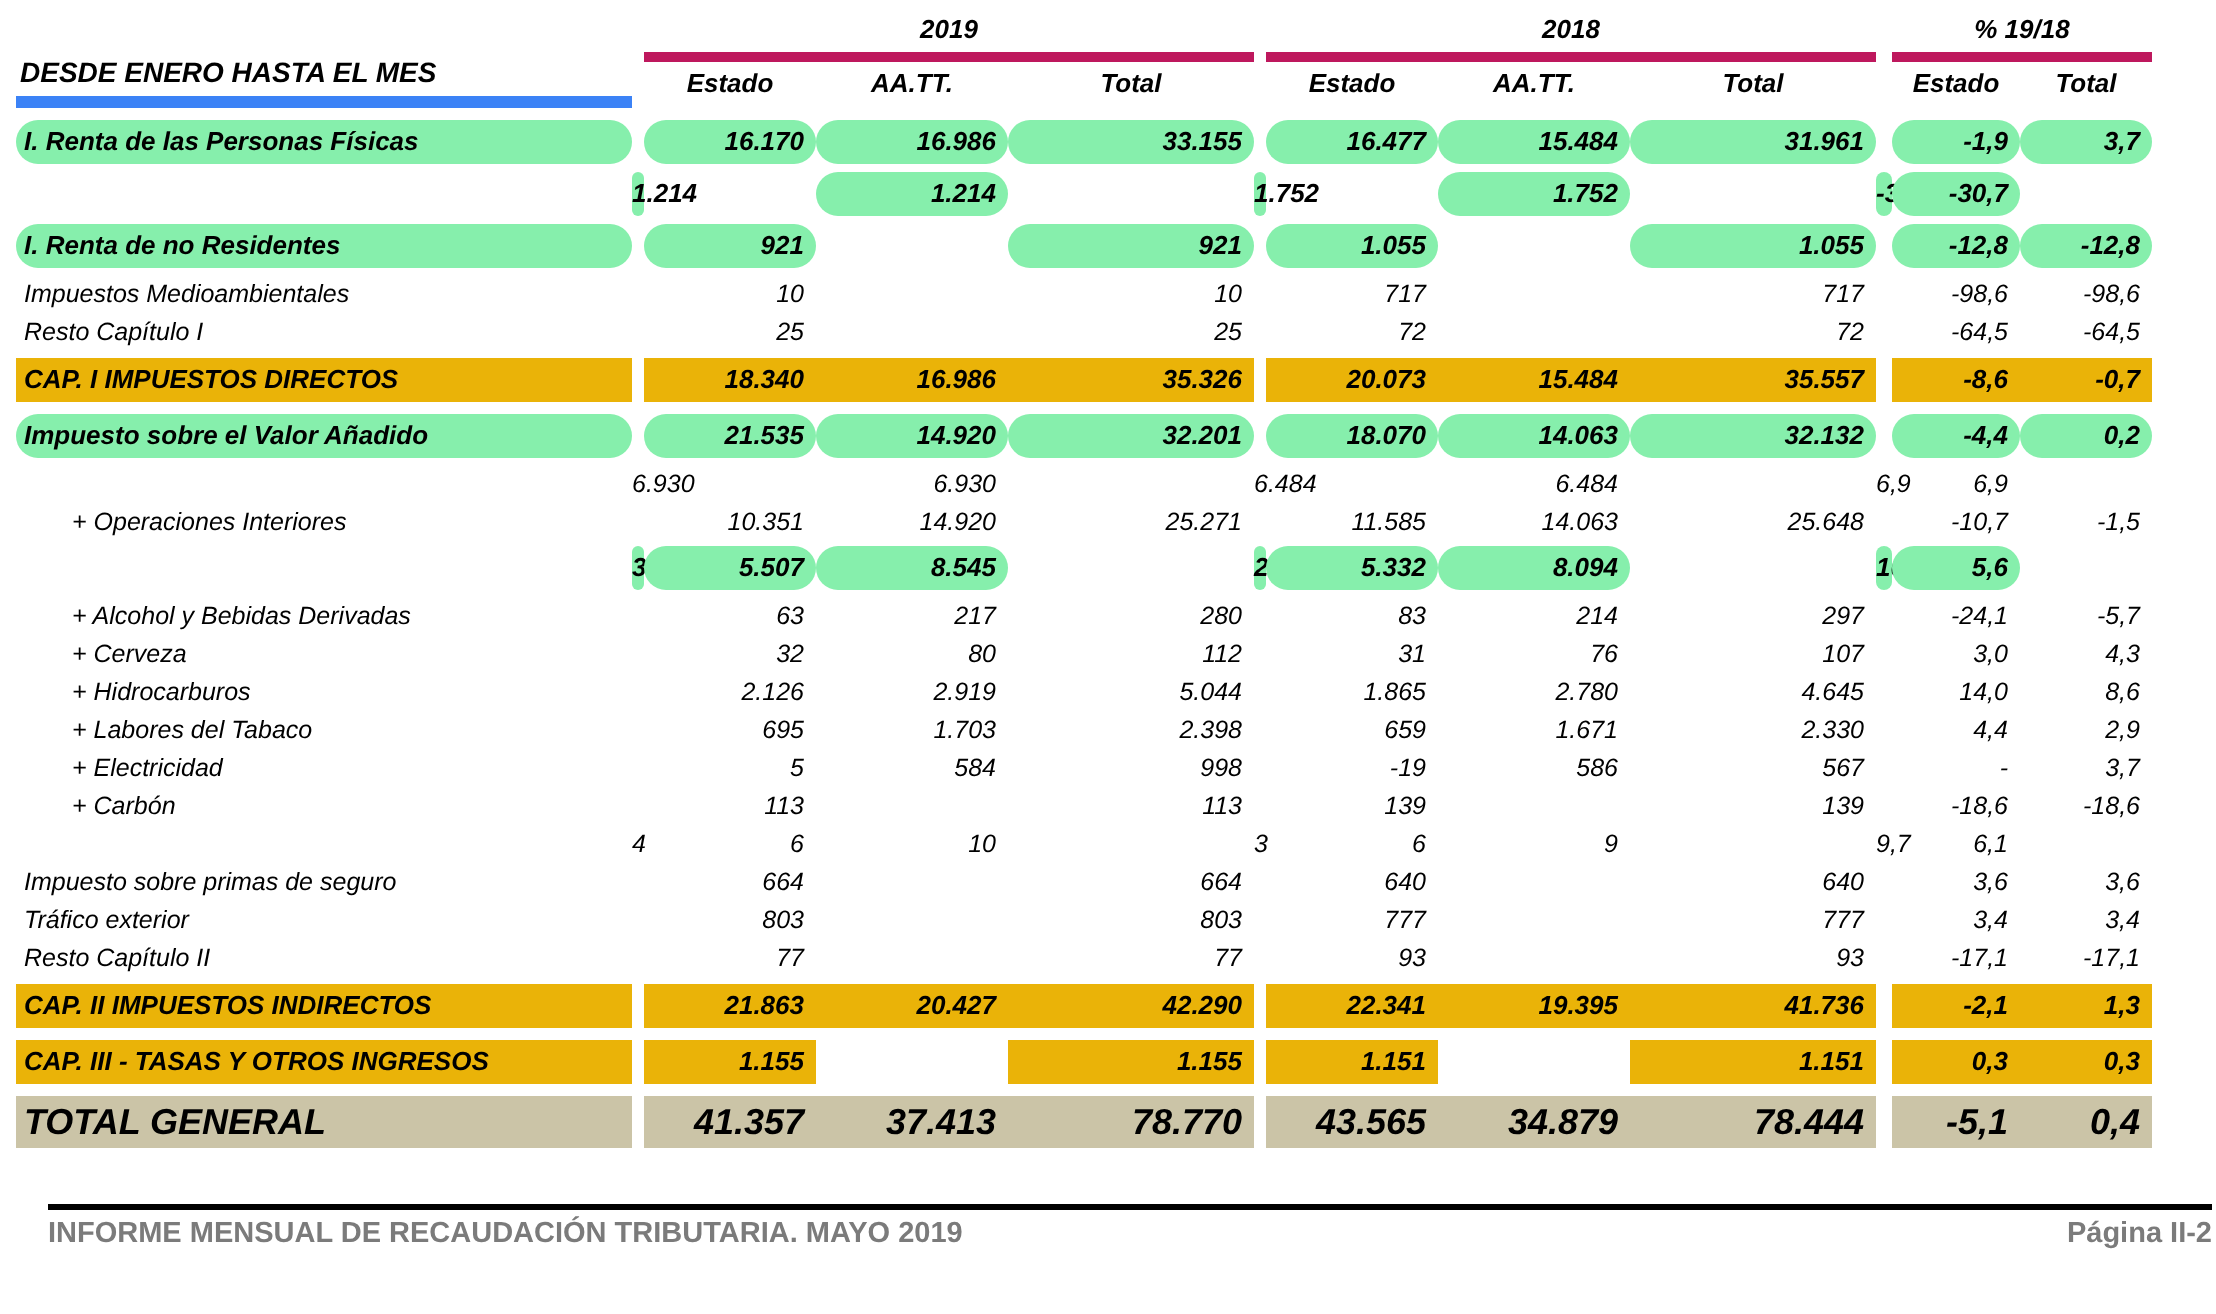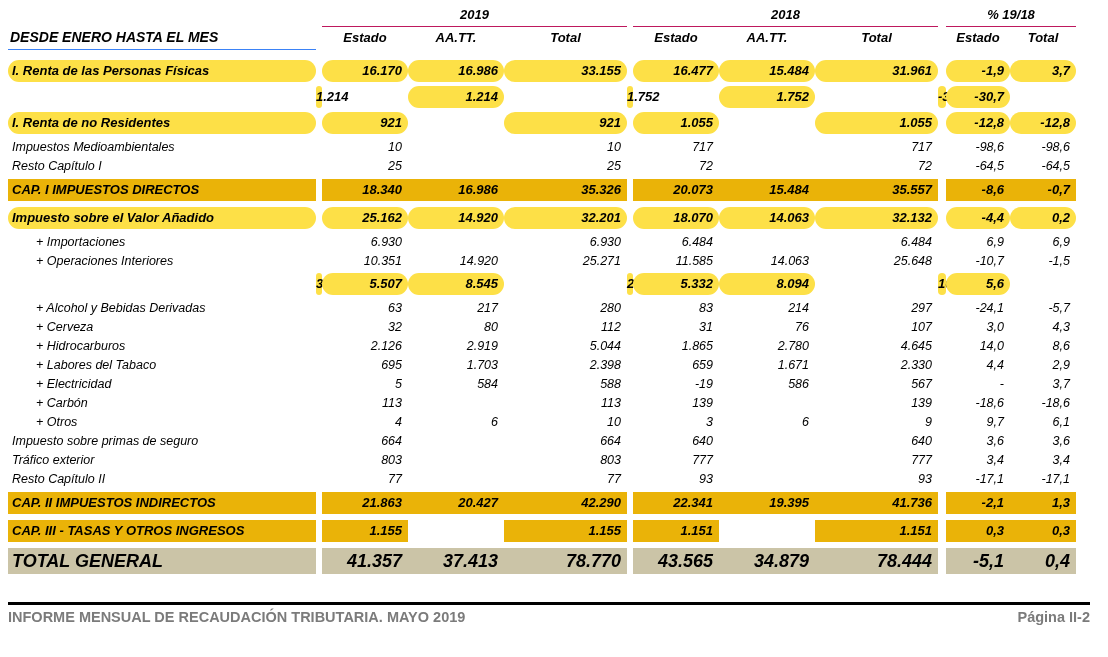--- a/index.html
+++ b/index.html
@@ -14,40 +14,40 @@
     align-items:center;
     font-style:italic;
   }
   
   .hdr-top{height:22px;}
   .year{grid-row:1;font-weight:bold;font-size:13px;text-align:center;line-height:22px;}
   .y1{grid-column:3/6;} .y2{grid-column:7/10;} .y3{grid-column:11/13;}
   .hdr-sub{height:24px;margin-bottom:10px;}
   .hdr-label{
     font-weight:bold;font-size:14px;padding:2px 0 4px 2px;
-    border-bottom:1px solid #3b82f6;align-self:stretch;display:flex;align-items:center;
+    border-bottom:6px solid #3b82f6;align-self:stretch;display:flex;align-items:center;
   }
   .subcol{
     font-weight:bold;font-size:13px;text-align:center;
-    border-top:1px solid #be185d;align-self:stretch;line-height:21px;
+    border-top:5px solid #be185d;align-self:stretch;line-height:21px;
   }
   
   .c-label{padding-left:4px;white-space:nowrap;overflow:hidden;}
   .c-v{text-align:right;padding-right:6px;white-space:nowrap;}
   .trow{font-size:12.5px;}
   .trow.plain,.trow.sub{height:19px;line-height:19px;}
   .trow.sub .c-label{padding-left:28px;}
   .trow.green,.trow.tan{height:22px;line-height:22px;margin:2px 0 4px 0;font-weight:bold;font-size:13px;}
-  .trow.green .c-label,.trow.green .c-v{background:#fde047;border-radius:11px;}
+  .trow.green .c-label,.trow.green .c-v{background:#86efac;border-radius:11px;}
   .trow.tan{font-style:italic;margin:3px 0 6px 0;}
   .trow.tan .c-label,.trow.tan .c-v{background:#eab308;}
   .trow.total{height:26px;line-height:26px;margin-top:2px;font-weight:bold;font-style:italic;font-size:18px;}
   .trow.total .c-label,.trow.total .c-v{background:#cbc4a7;}
   
-  .footer{margin-top:28px;width:1082px;}
+  .footer{margin-top:28px;width:1082px;margin-left:16px;}
   .footer-line{border-top:3px solid #000;height:0;}
   .footer-text{
     display:flex;justify-content:space-between;align-items:baseline;
     font-weight:bold;font-size:14.5px;color:#7b7b7b;padding-top:4px;
   }
 </style>
 </head>
 <body>
 
 <div>
@@ -159,34 +159,33 @@
     <div class="c-v">15.484</div>
     <div class="c-v">35.557</div>
     <div></div>
     <div class="c-v">-8,6</div>
     <div class="c-v">-0,7</div>
   </div>
 
   <div class="row trow green">
     <div class="c-label">Impuesto sobre el Valor Añadido</div>
     <div></div>
-    <div class="c-v">25.162</div>
+    <div class="c-v">21.535</div>
     <div class="c-v">14.920</div>
     <div class="c-v">32.201</div>
     <div></div>
     <div class="c-v">18.070</div>
     <div class="c-v">14.063</div>
     <div class="c-v">32.132</div>
     <div></div>
     <div class="c-v">-4,4</div>
     <div class="c-v">0,2</div>
   </div>
 
   <div class="row trow sub">
-    <div class="c-label">+ Importaciones</div>
     <div></div>
     <div class="c-v">6.930</div>
     <div class="c-v"></div>
     <div class="c-v">6.930</div>
     <div></div>
     <div class="c-v">6.484</div>
     <div class="c-v"></div>
     <div class="c-v">6.484</div>
     <div></div>
     <div class="c-v">6,9</div>
@@ -280,21 +279,21 @@
     <div></div>
     <div class="c-v">4,4</div>
     <div class="c-v">2,9</div>
   </div>
 
   <div class="row trow sub">
     <div class="c-label">+ Electricidad</div>
     <div></div>
     <div class="c-v">5</div>
     <div class="c-v">584</div>
-    <div class="c-v">588</div>
+    <div class="c-v">998</div>
     <div></div>
     <div class="c-v">-19</div>
     <div class="c-v">586</div>
     <div class="c-v">567</div>
     <div></div>
     <div class="c-v">-</div>
     <div class="c-v">3,7</div>
   </div>
 
   <div class="row trow sub">
@@ -306,21 +305,20 @@
     <div></div>
     <div class="c-v">139</div>
     <div class="c-v"></div>
     <div class="c-v">139</div>
     <div></div>
     <div class="c-v">-18,6</div>
     <div class="c-v">-18,6</div>
   </div>
 
   <div class="row trow sub">
-    <div class="c-label">+ Otros</div>
     <div></div>
     <div class="c-v">4</div>
     <div class="c-v">6</div>
     <div class="c-v">10</div>
     <div></div>
     <div class="c-v">3</div>
     <div class="c-v">6</div>
     <div class="c-v">9</div>
     <div></div>
     <div class="c-v">9,7</div>

